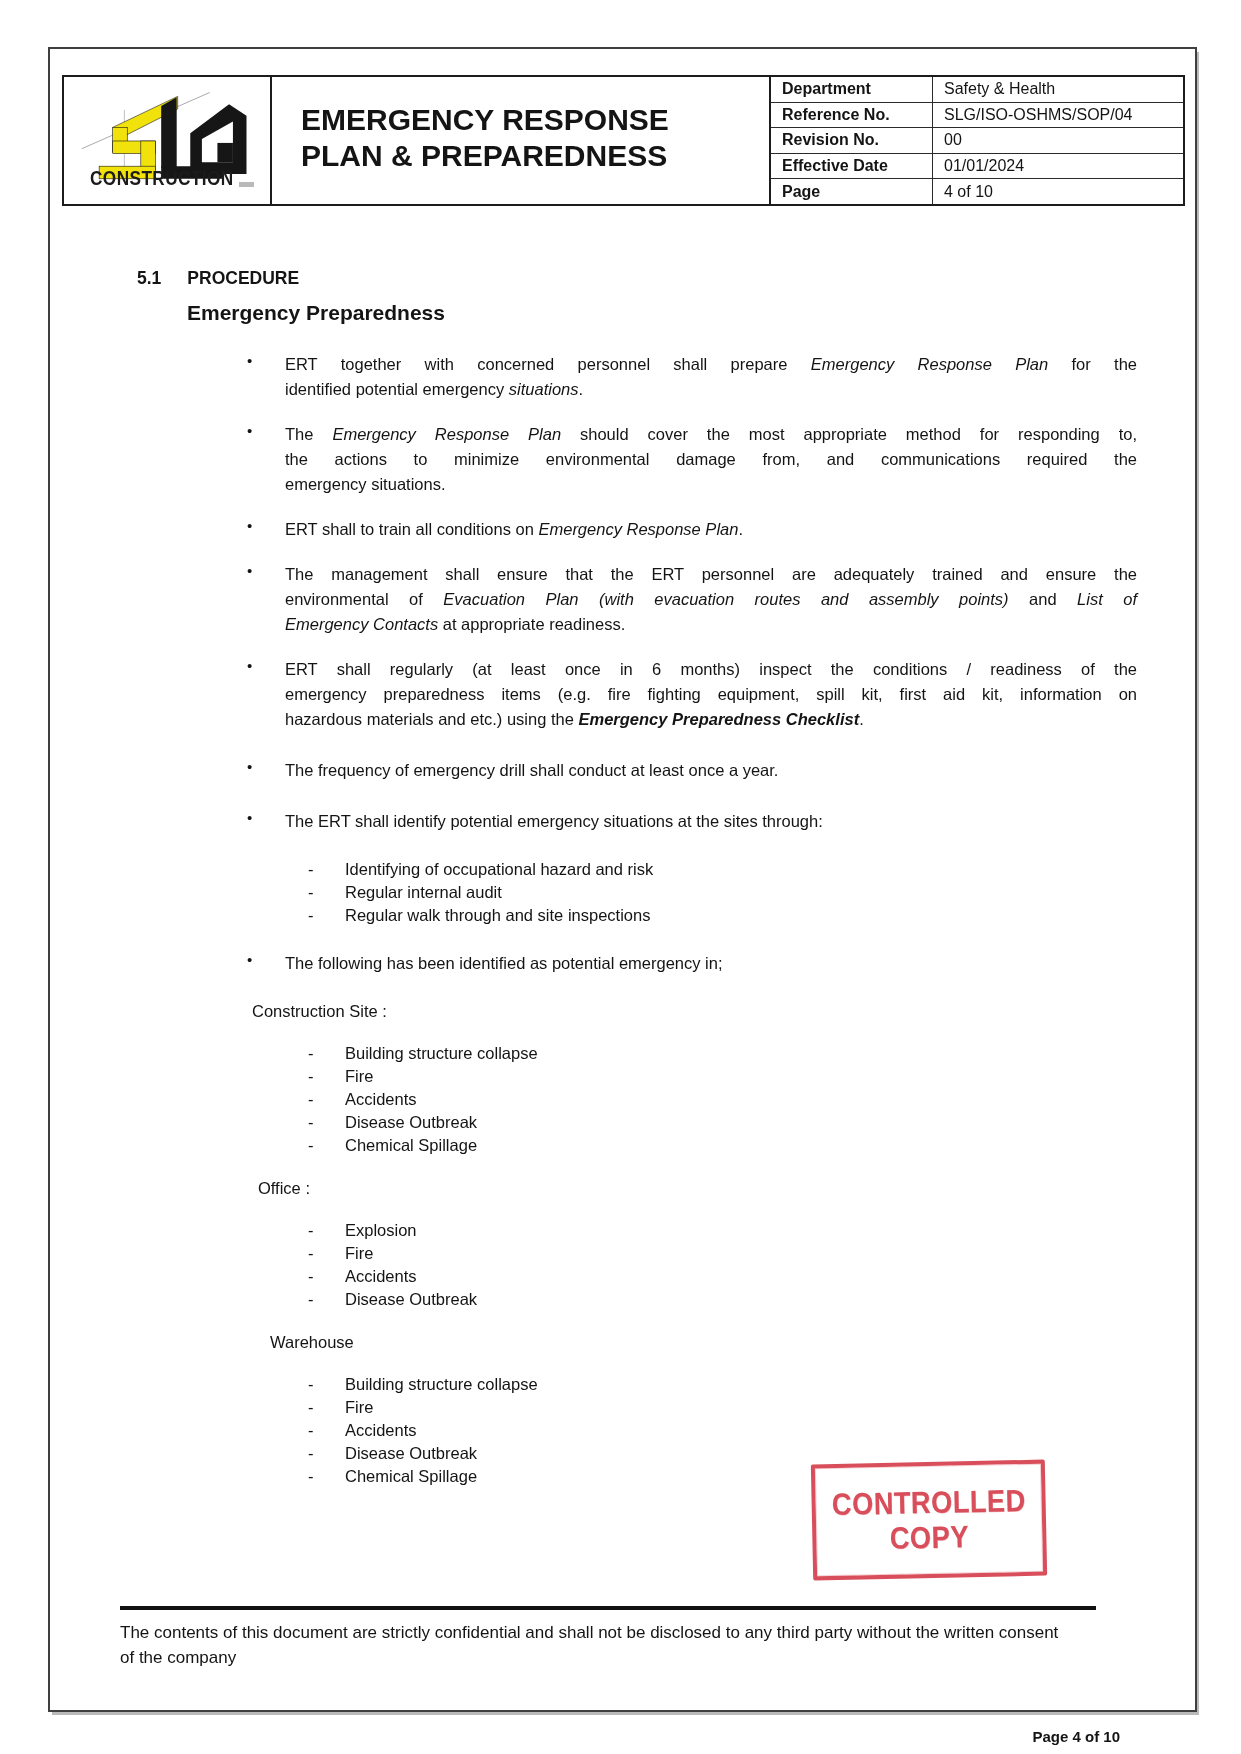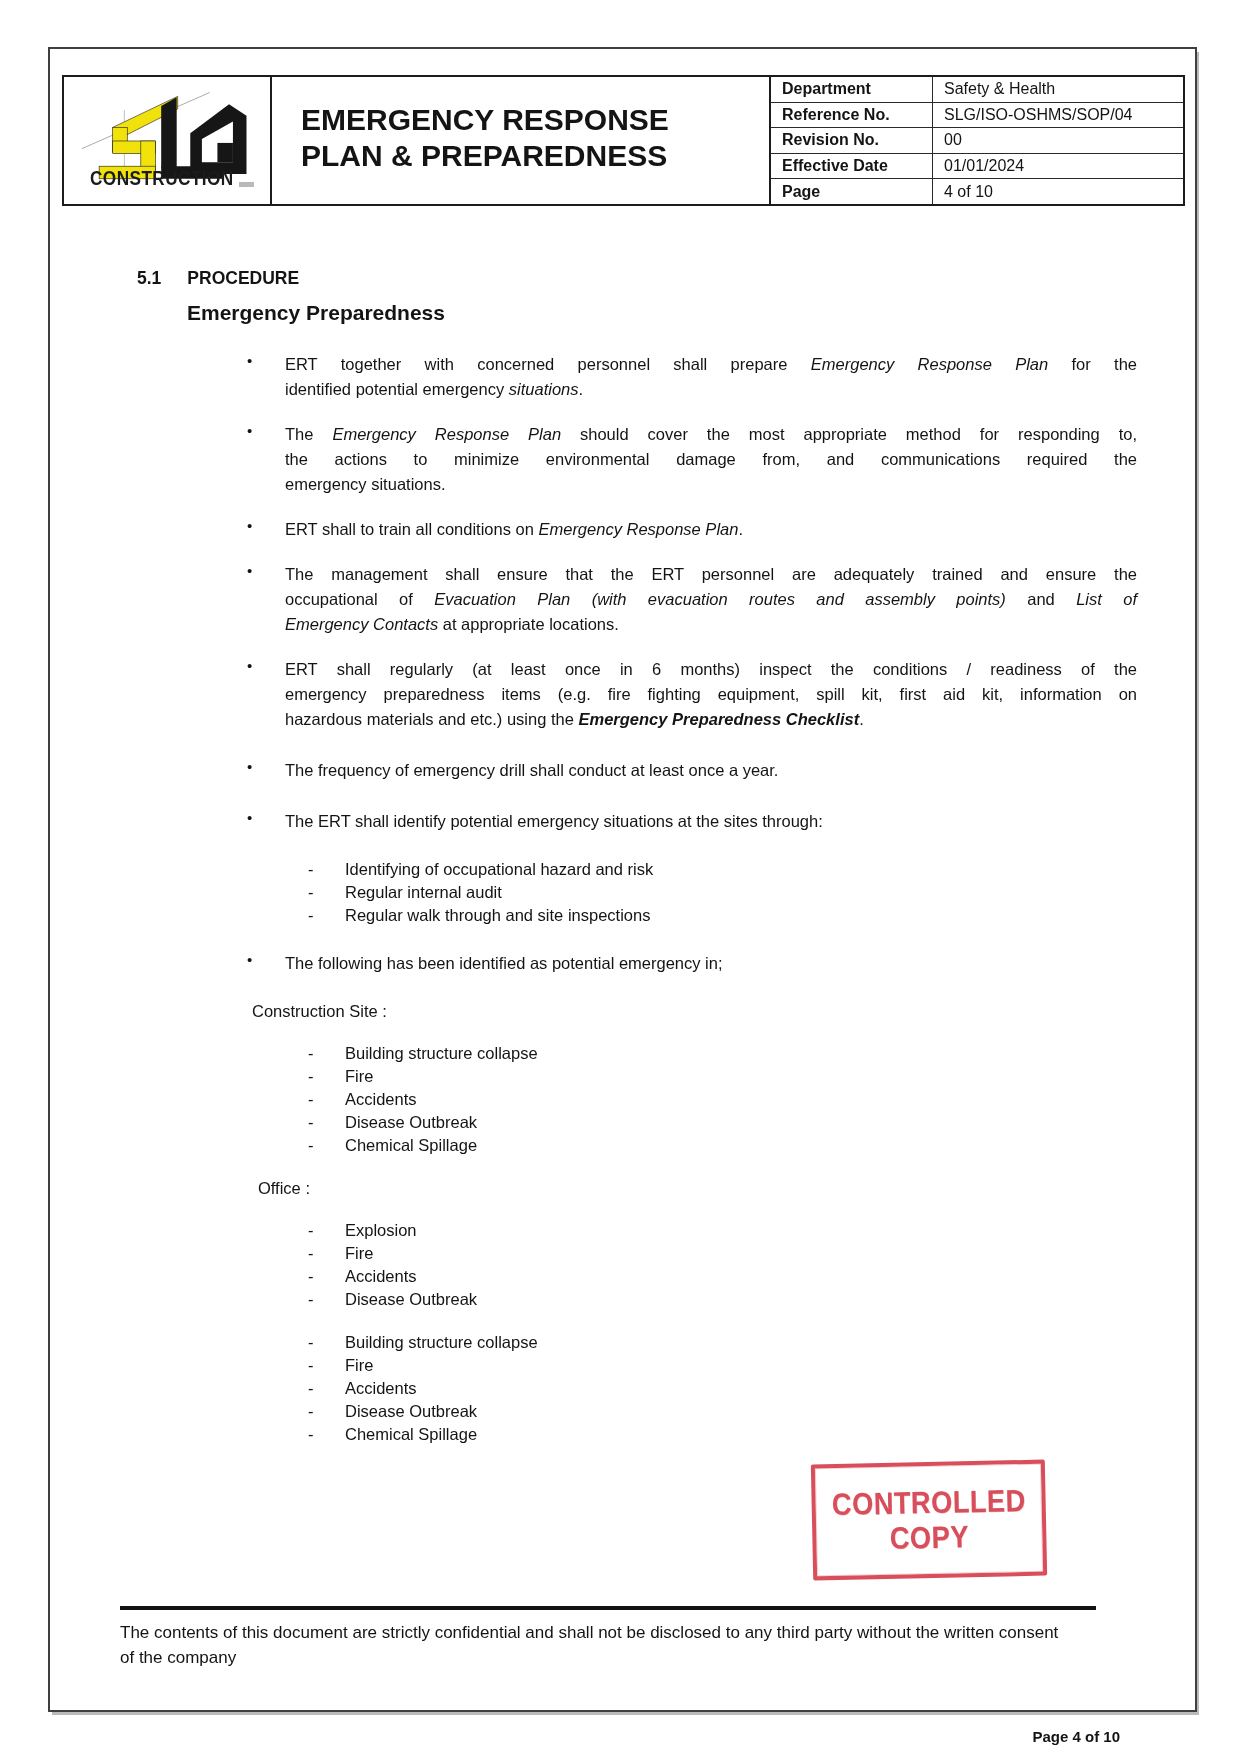--- a/index.html
+++ b/index.html
@@ -153,22 +153,22 @@
         <div class="blk b">
     <span class="bm">•</span>
     <div class="bt">
             <div class="line"><span>ERT shall to train all conditions on </span><span class="it">Emergency Response Plan</span><span>.</span></div>
           </div>
   </div>
         <div class="blk b">
     <span class="bm">•</span>
     <div class="bt">
             <div class="line just"><span>The management shall ensure that the ERT personnel are adequately trained and ensure the</span></div>
-            <div class="line just"><span>occupational of </span><span class="it">Evacuation Plan (with evacuation routes and assembly points)</span><span> and </span><span class="it">List of</span></div>
-            <div class="line"><span class="it">Emergency Contacts</span><span> at appropriate locations.</span></div>
+            <div class="line just"><span>environmental of </span><span class="it">Evacuation Plan (with evacuation routes and assembly points)</span><span> and </span><span class="it">List of</span></div>
+            <div class="line"><span class="it">Emergency Contacts</span><span> at appropriate readiness.</span></div>
           </div>
   </div>
         <div class="blk b sp-lg">
     <span class="bm">•</span>
     <div class="bt">
             <div class="line just"><span>ERT shall regularly (at least once in 6 months) inspect the conditions / readiness of the</span></div>
             <div class="line just"><span>emergency preparedness items (e.g. fire fighting equipment, spill kit, first aid kit, information on</span></div>
             <div class="line"><span>hazardous materials and etc.) using the </span><span class="it bd">Emergency Preparedness Checklist</span><span>.</span></div>
           </div>
   </div>
@@ -239,20 +239,21 @@
   </div>
           <div class="dr">
     <span class="dm">-</span>
     <span class="dt">Accidents</span>
   </div>
           <div class="dr">
     <span class="dm">-</span>
     <span class="dt">Disease Outbreak</span>
   </div>
         </div>
+        <div class="blk gl ind-c">Warehouse</div>
         <div class="blk dl">
           <div class="dr">
     <span class="dm">-</span>
     <span class="dt">Building structure collapse</span>
   </div>
           <div class="dr">
     <span class="dm">-</span>
     <span class="dt">Fire</span>
   </div>
           <div class="dr">

